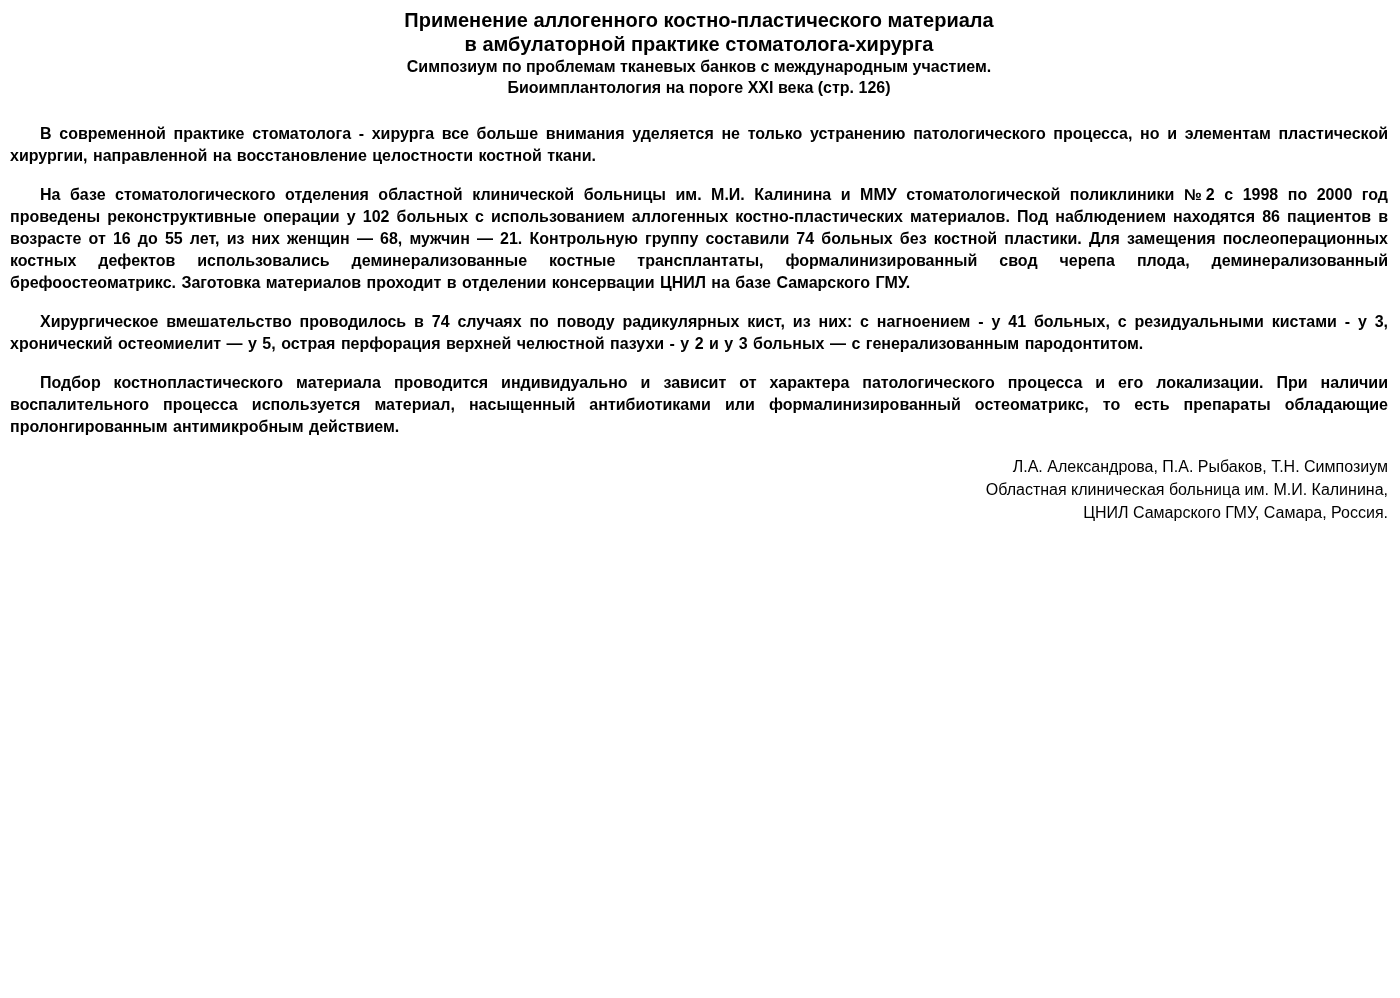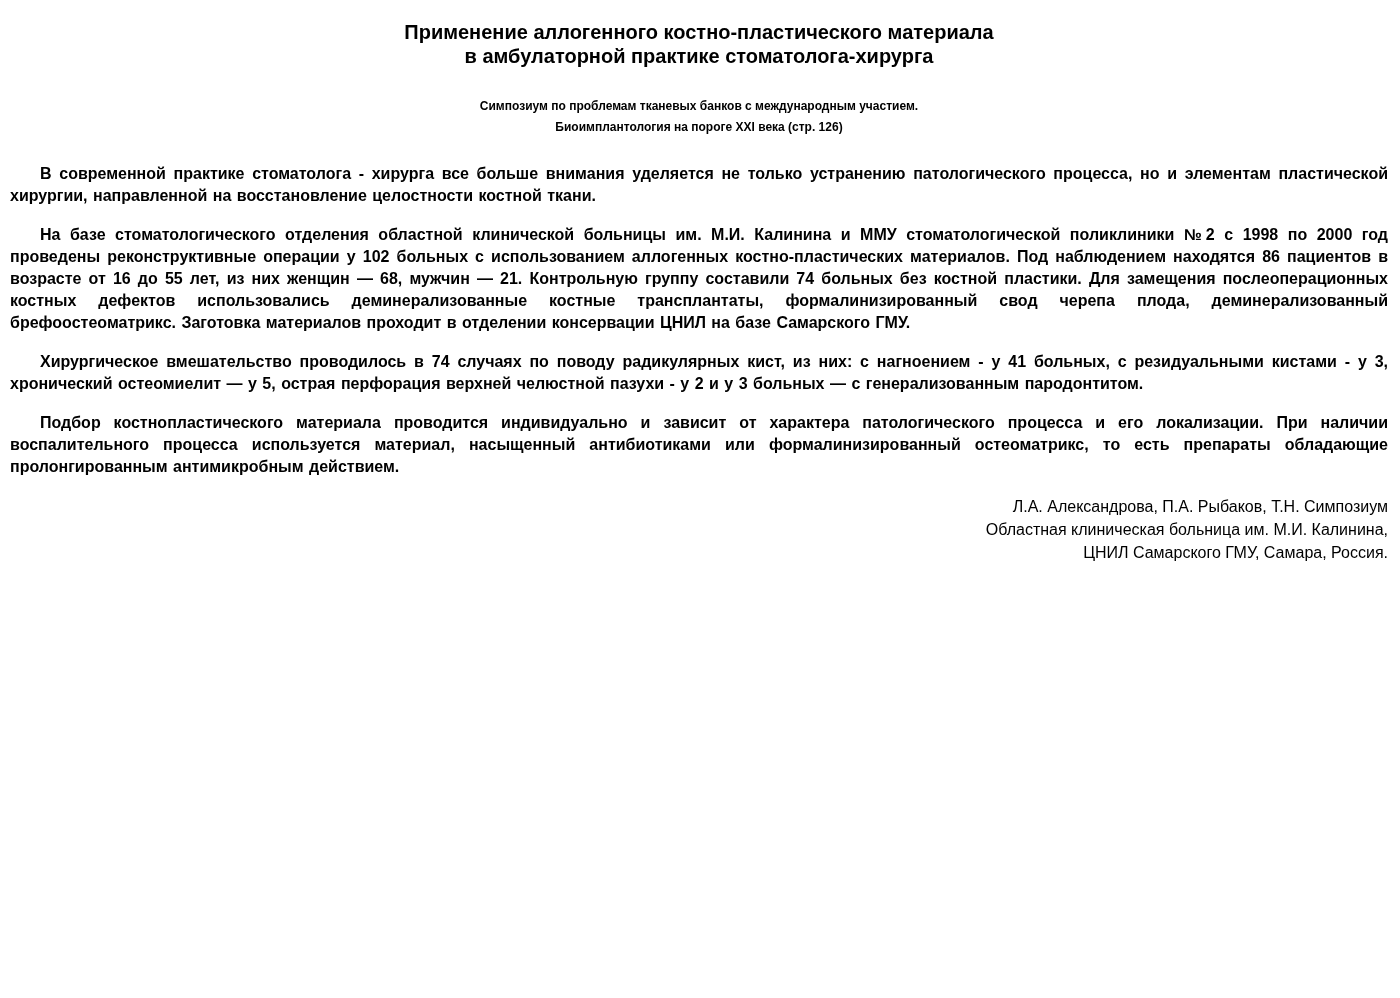--- a/index.html
+++ b/index.html
@@ -7,34 +7,33 @@
     padding: 0;
     background: #ffffff;
     color: #000000;
     font-family: "Liberation Sans", "DejaVu Sans", sans-serif;
   }
   .page {
     position: relative;
     width: 1400px;
     height: 998px;
     box-sizing: border-box;
-    padding: 20px 12px 0 10px;
+    padding: 8px 12px 0 10px;
     background: #ffffff;
     overflow: hidden;
   }
   .title {
     margin: 0;
     font-size: 20px;
     line-height: 24px;
     font-weight: bold;
     text-align: center;
   }
   .source {
-    margin-top: 28px;
-    font-size: 12px;
+    font-size: 16px;
     line-height: 21px;
     font-weight: bold;
     text-align: center;
   }
   .body-text {
     margin-top: 25px;
   }
   .body-text p {
     margin: 0 0 17px 0;
     font-size: 16px;

